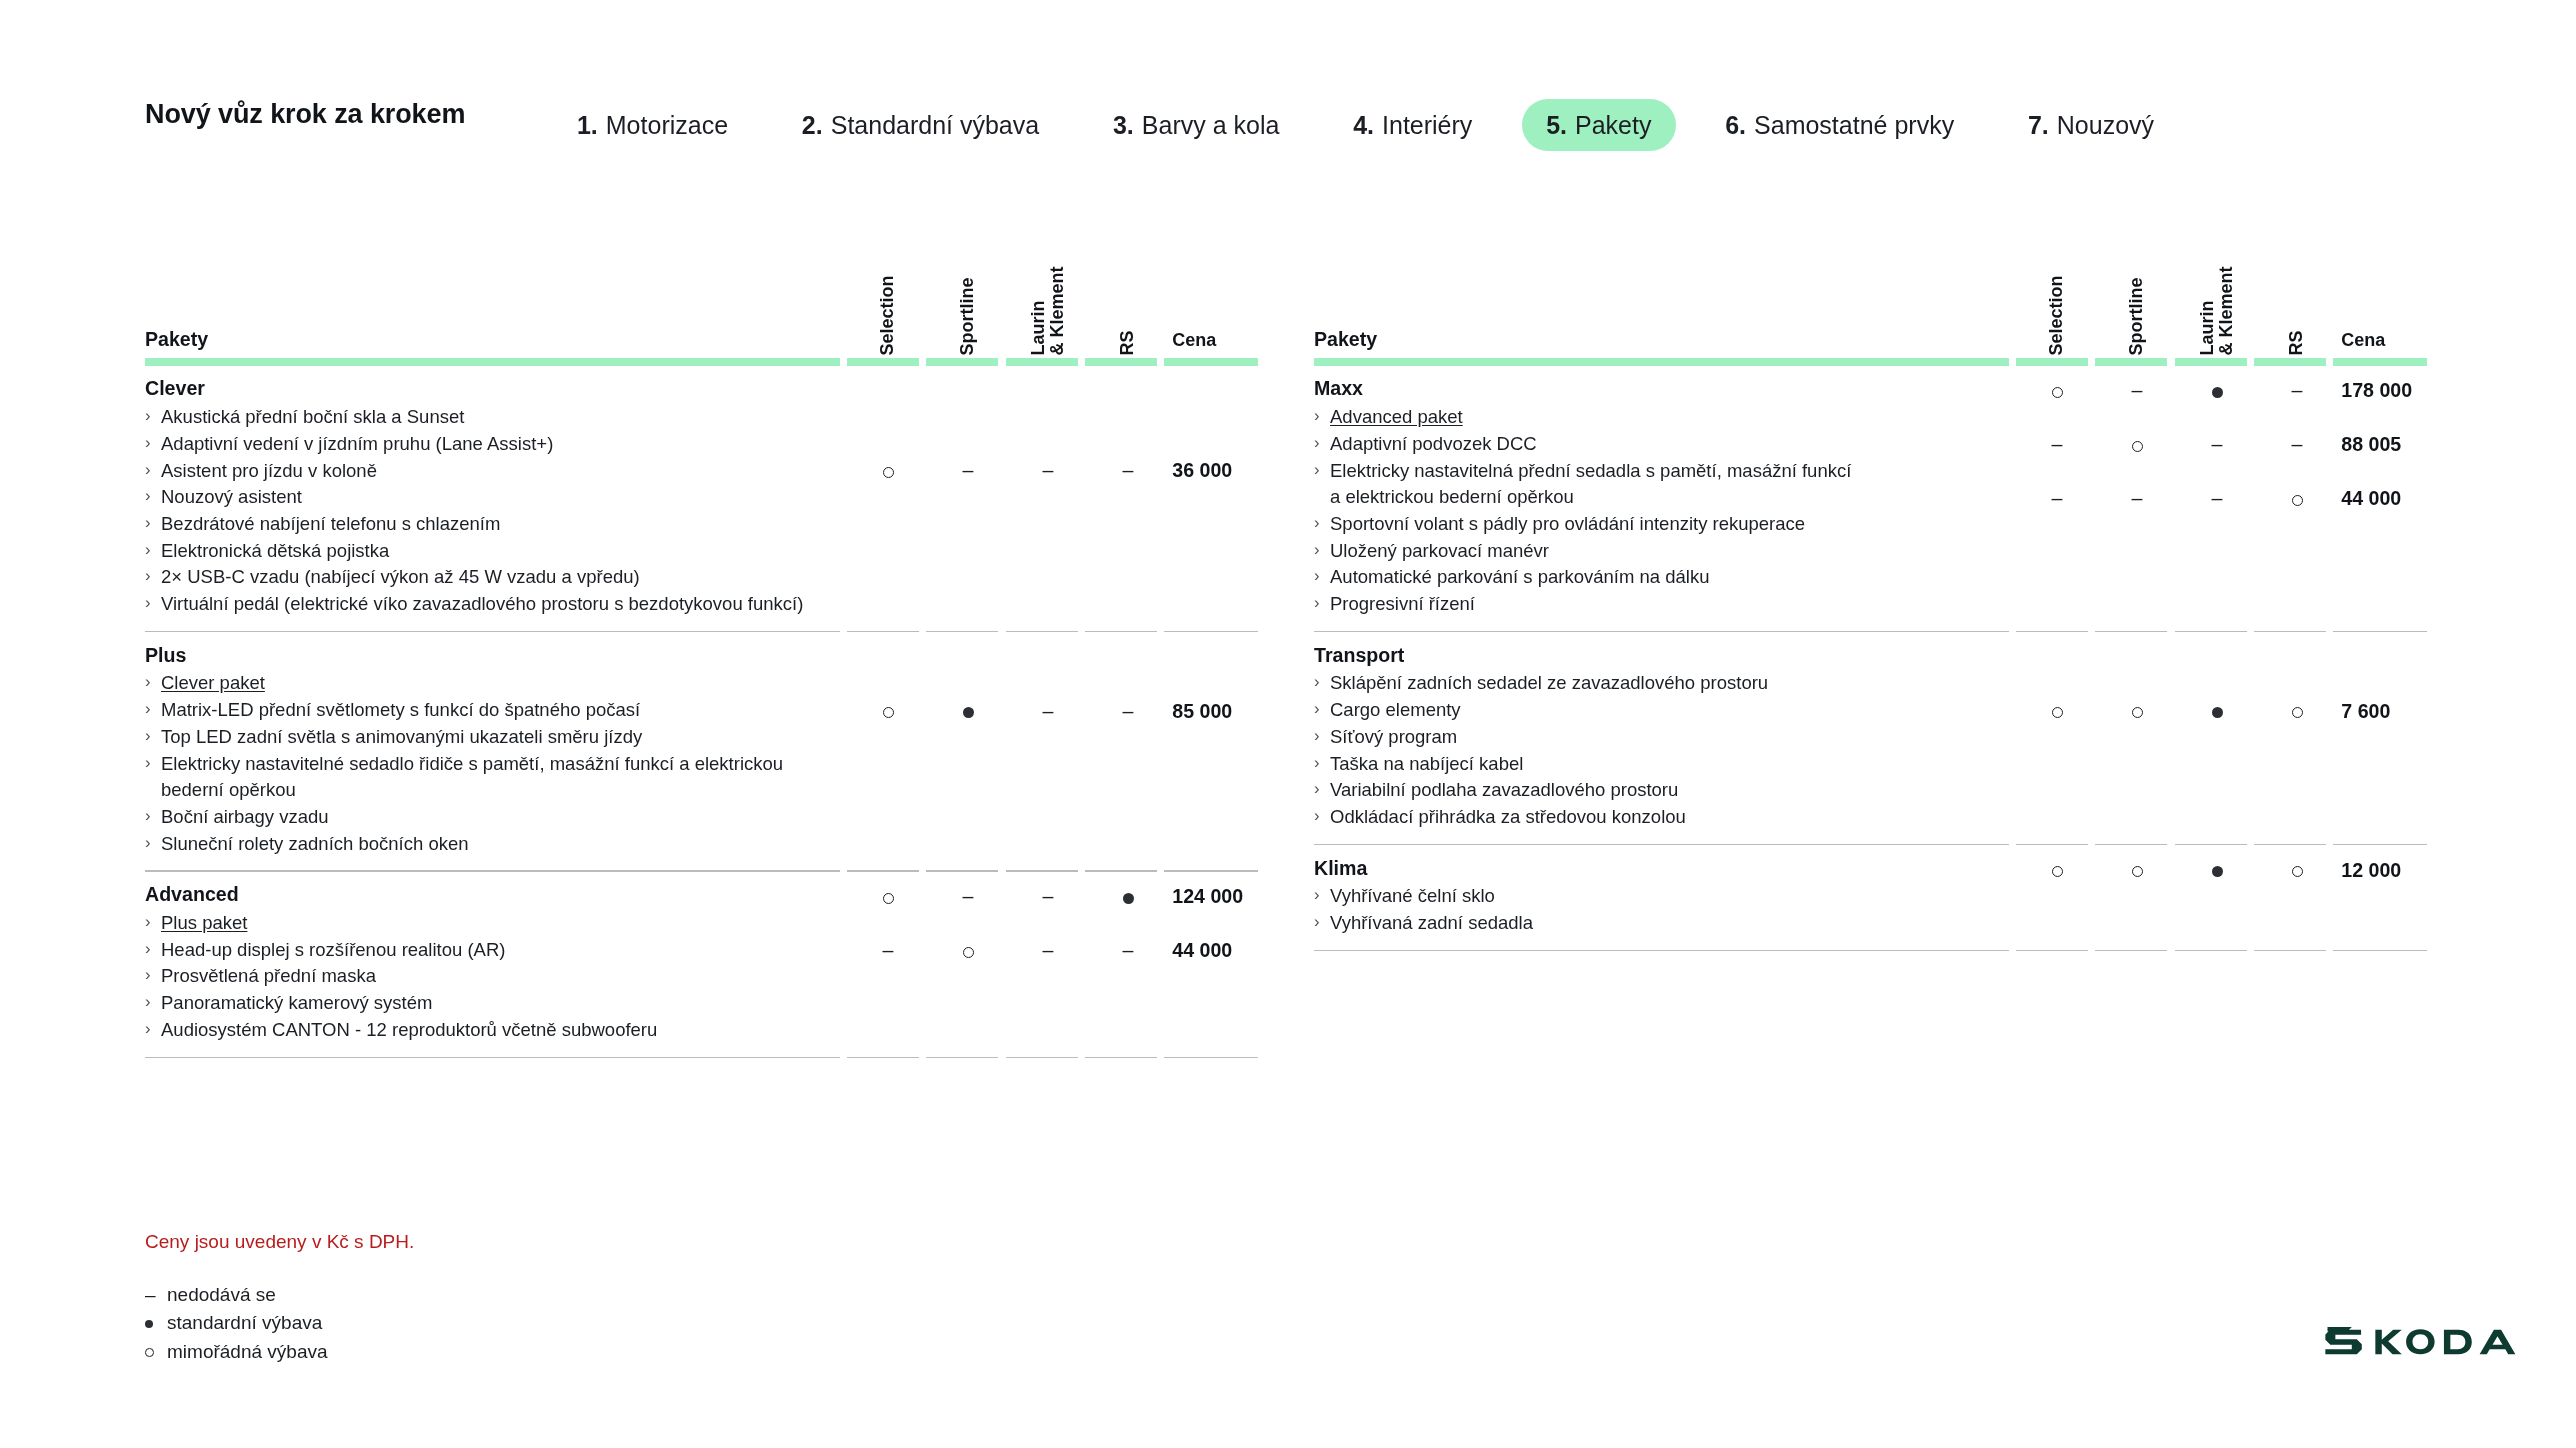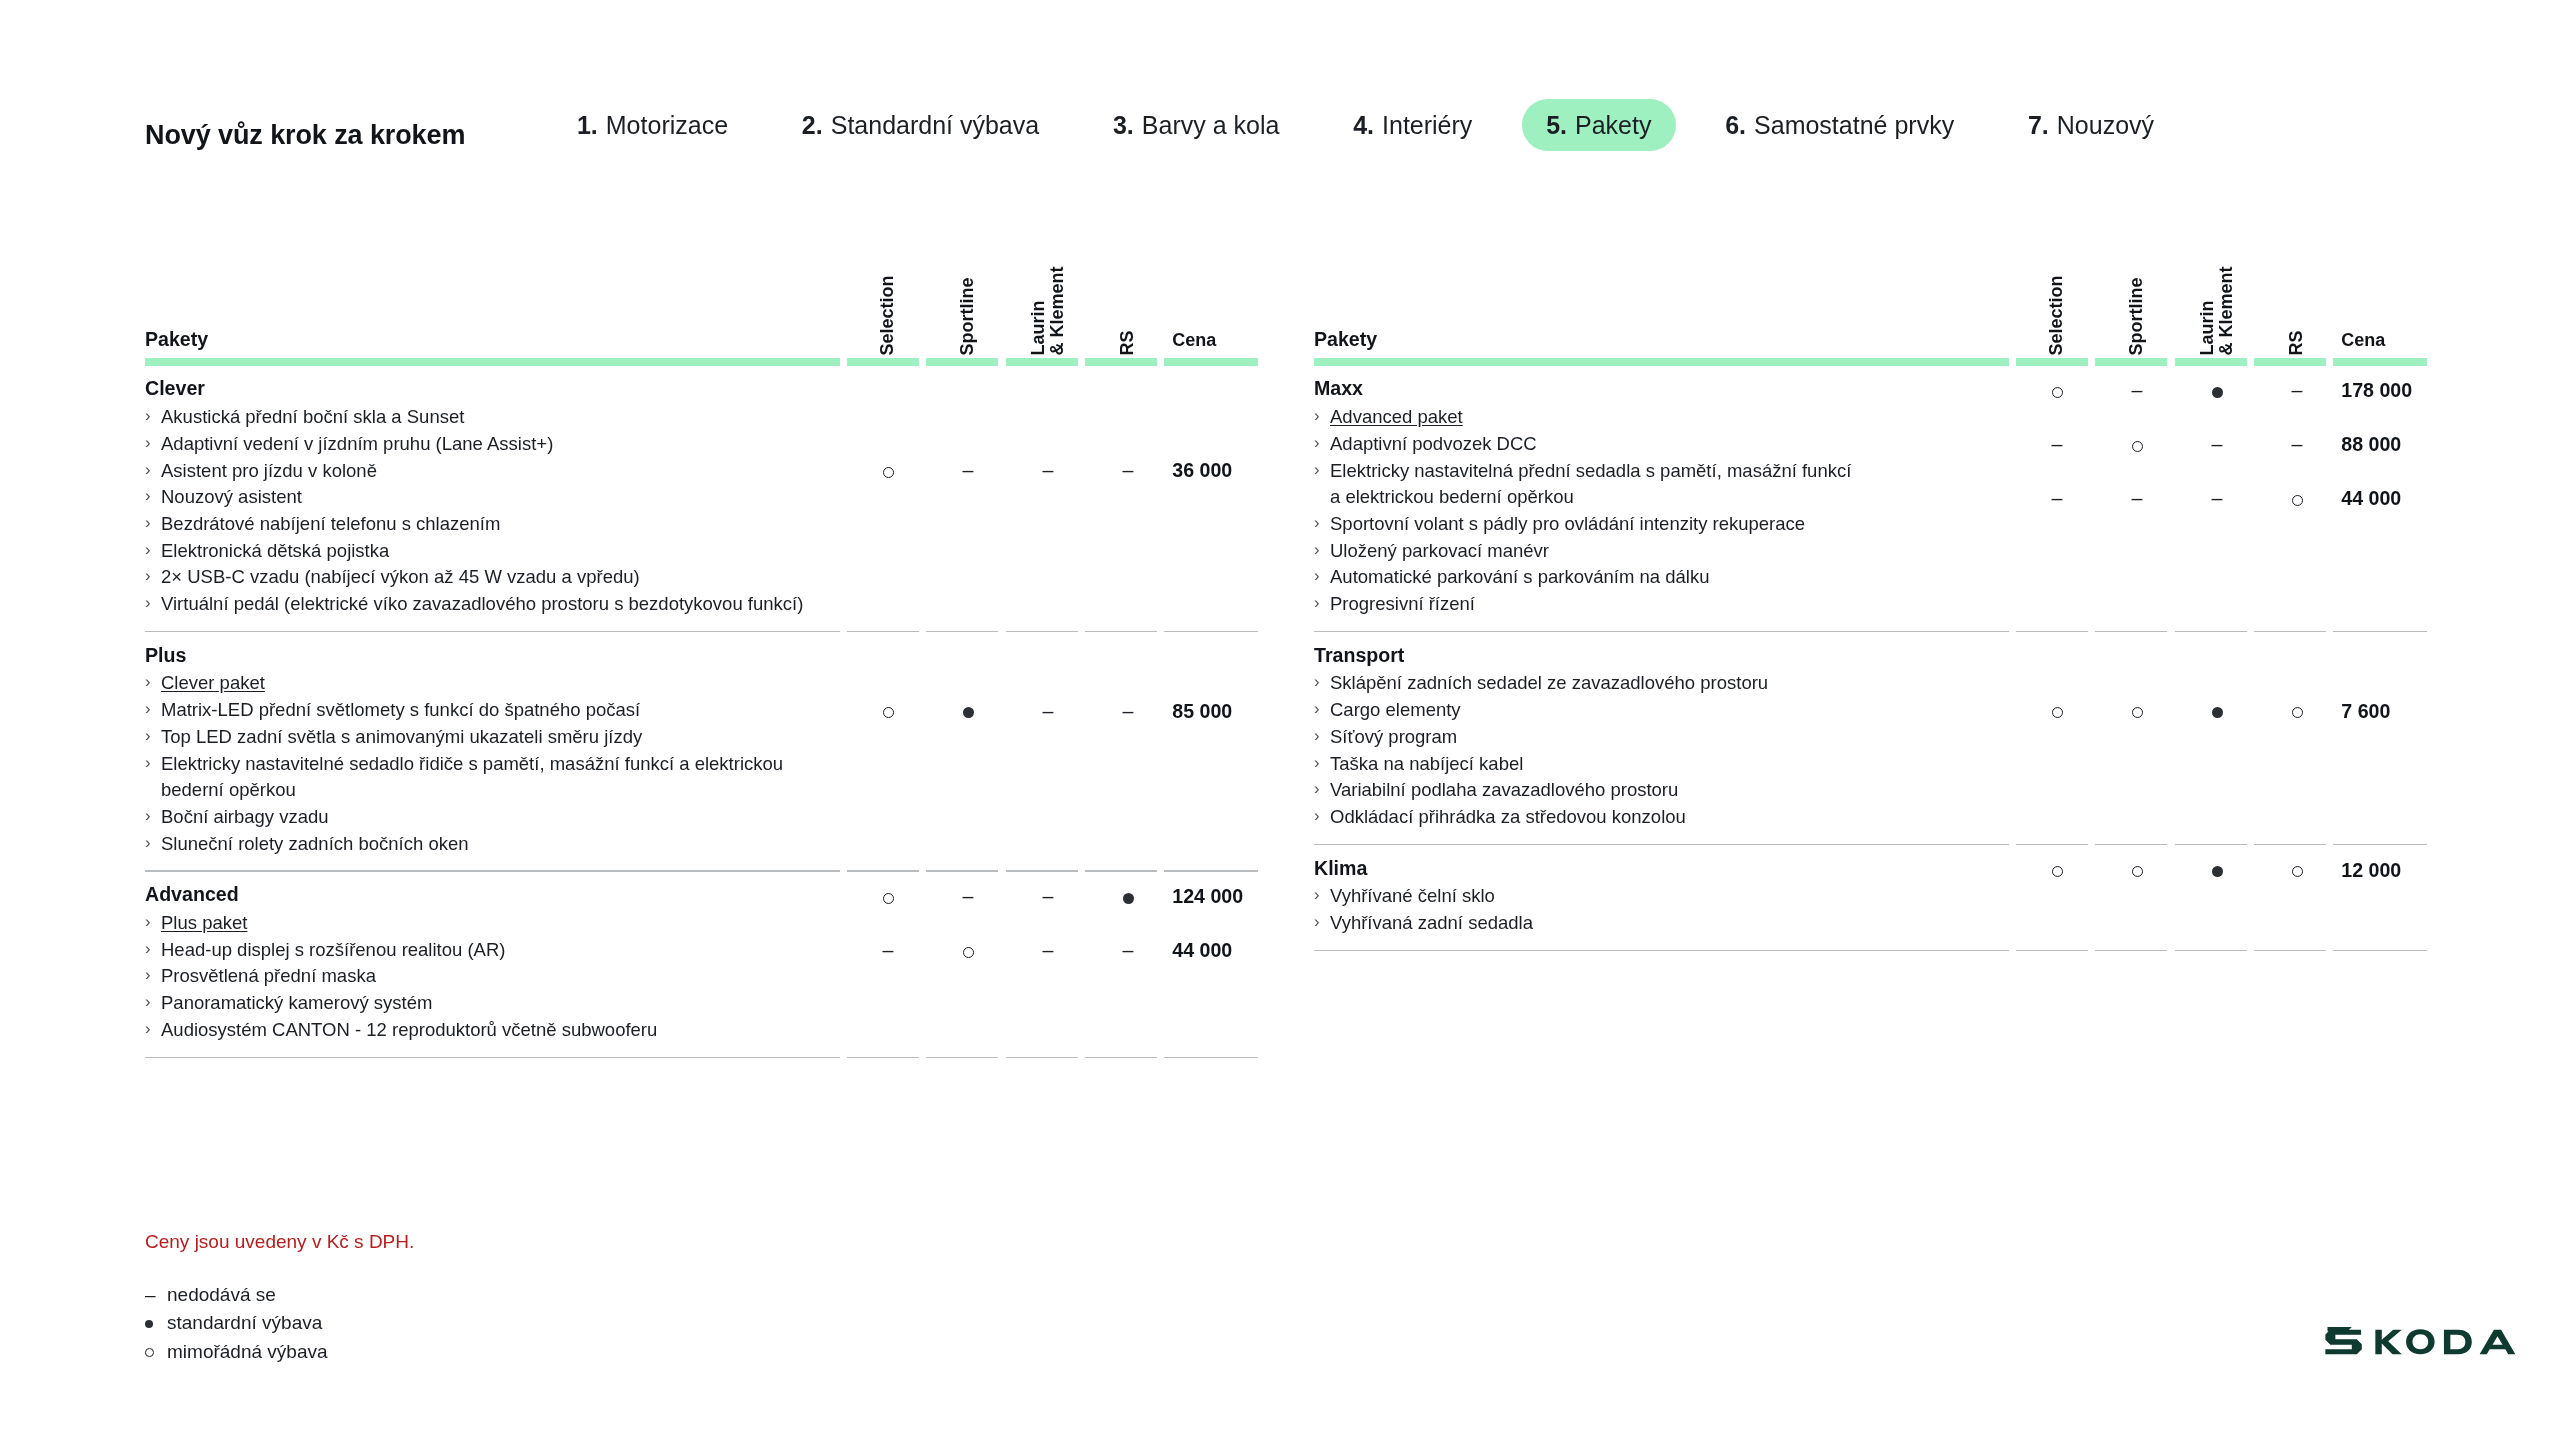--- a/index.html
+++ b/index.html
@@ -9,21 +9,21 @@
     font-family: "Liberation Sans", sans-serif;
     color: #111418;
     overflow: hidden;
   }
   .page { position: relative; width: 2576px; height: 1449px; }
 
   
   .topnav {
     position: absolute;
     left: 145px; top: 99px;
-    display: flex; align-items: flex-end;
+    display: flex; align-items: flex-start;
     gap: 0;
   }
   .nav-title {
     font-size: 27px; font-weight: bold;
     letter-spacing: -0.1px;
     white-space: nowrap;
     margin-right: 87px;
     color: #111418;
   }
   .nav-item {
@@ -397,21 +397,21 @@
                 <div class="mcell"><span class="dot-f"></span></div>
                 <div class="mcell"><span class="dash">–</span></div>
                 <div class="pcell">178 000</div>
               </div>
               <div style="height: 27px;"></div>
               <div class="mrow" style="height: 27px;">
                 <div class="mcell"><span class="dash">–</span></div>
                 <div class="mcell"><span class="dot-o"></span></div>
                 <div class="mcell"><span class="dash">–</span></div>
                 <div class="mcell"><span class="dash">–</span></div>
-                <div class="pcell">88 000</div>
+                <div class="pcell">88 005</div>
               </div>
               <div style="height: 27px;"></div>
               <div class="mrow" style="height: 27px;">
                 <div class="mcell"><span class="dash">–</span></div>
                 <div class="mcell"><span class="dash">–</span></div>
                 <div class="mcell"><span class="dash">–</span></div>
                 <div class="mcell"><span class="dot-o"></span></div>
                 <div class="pcell">44 000</div>
               </div>
             </div>

